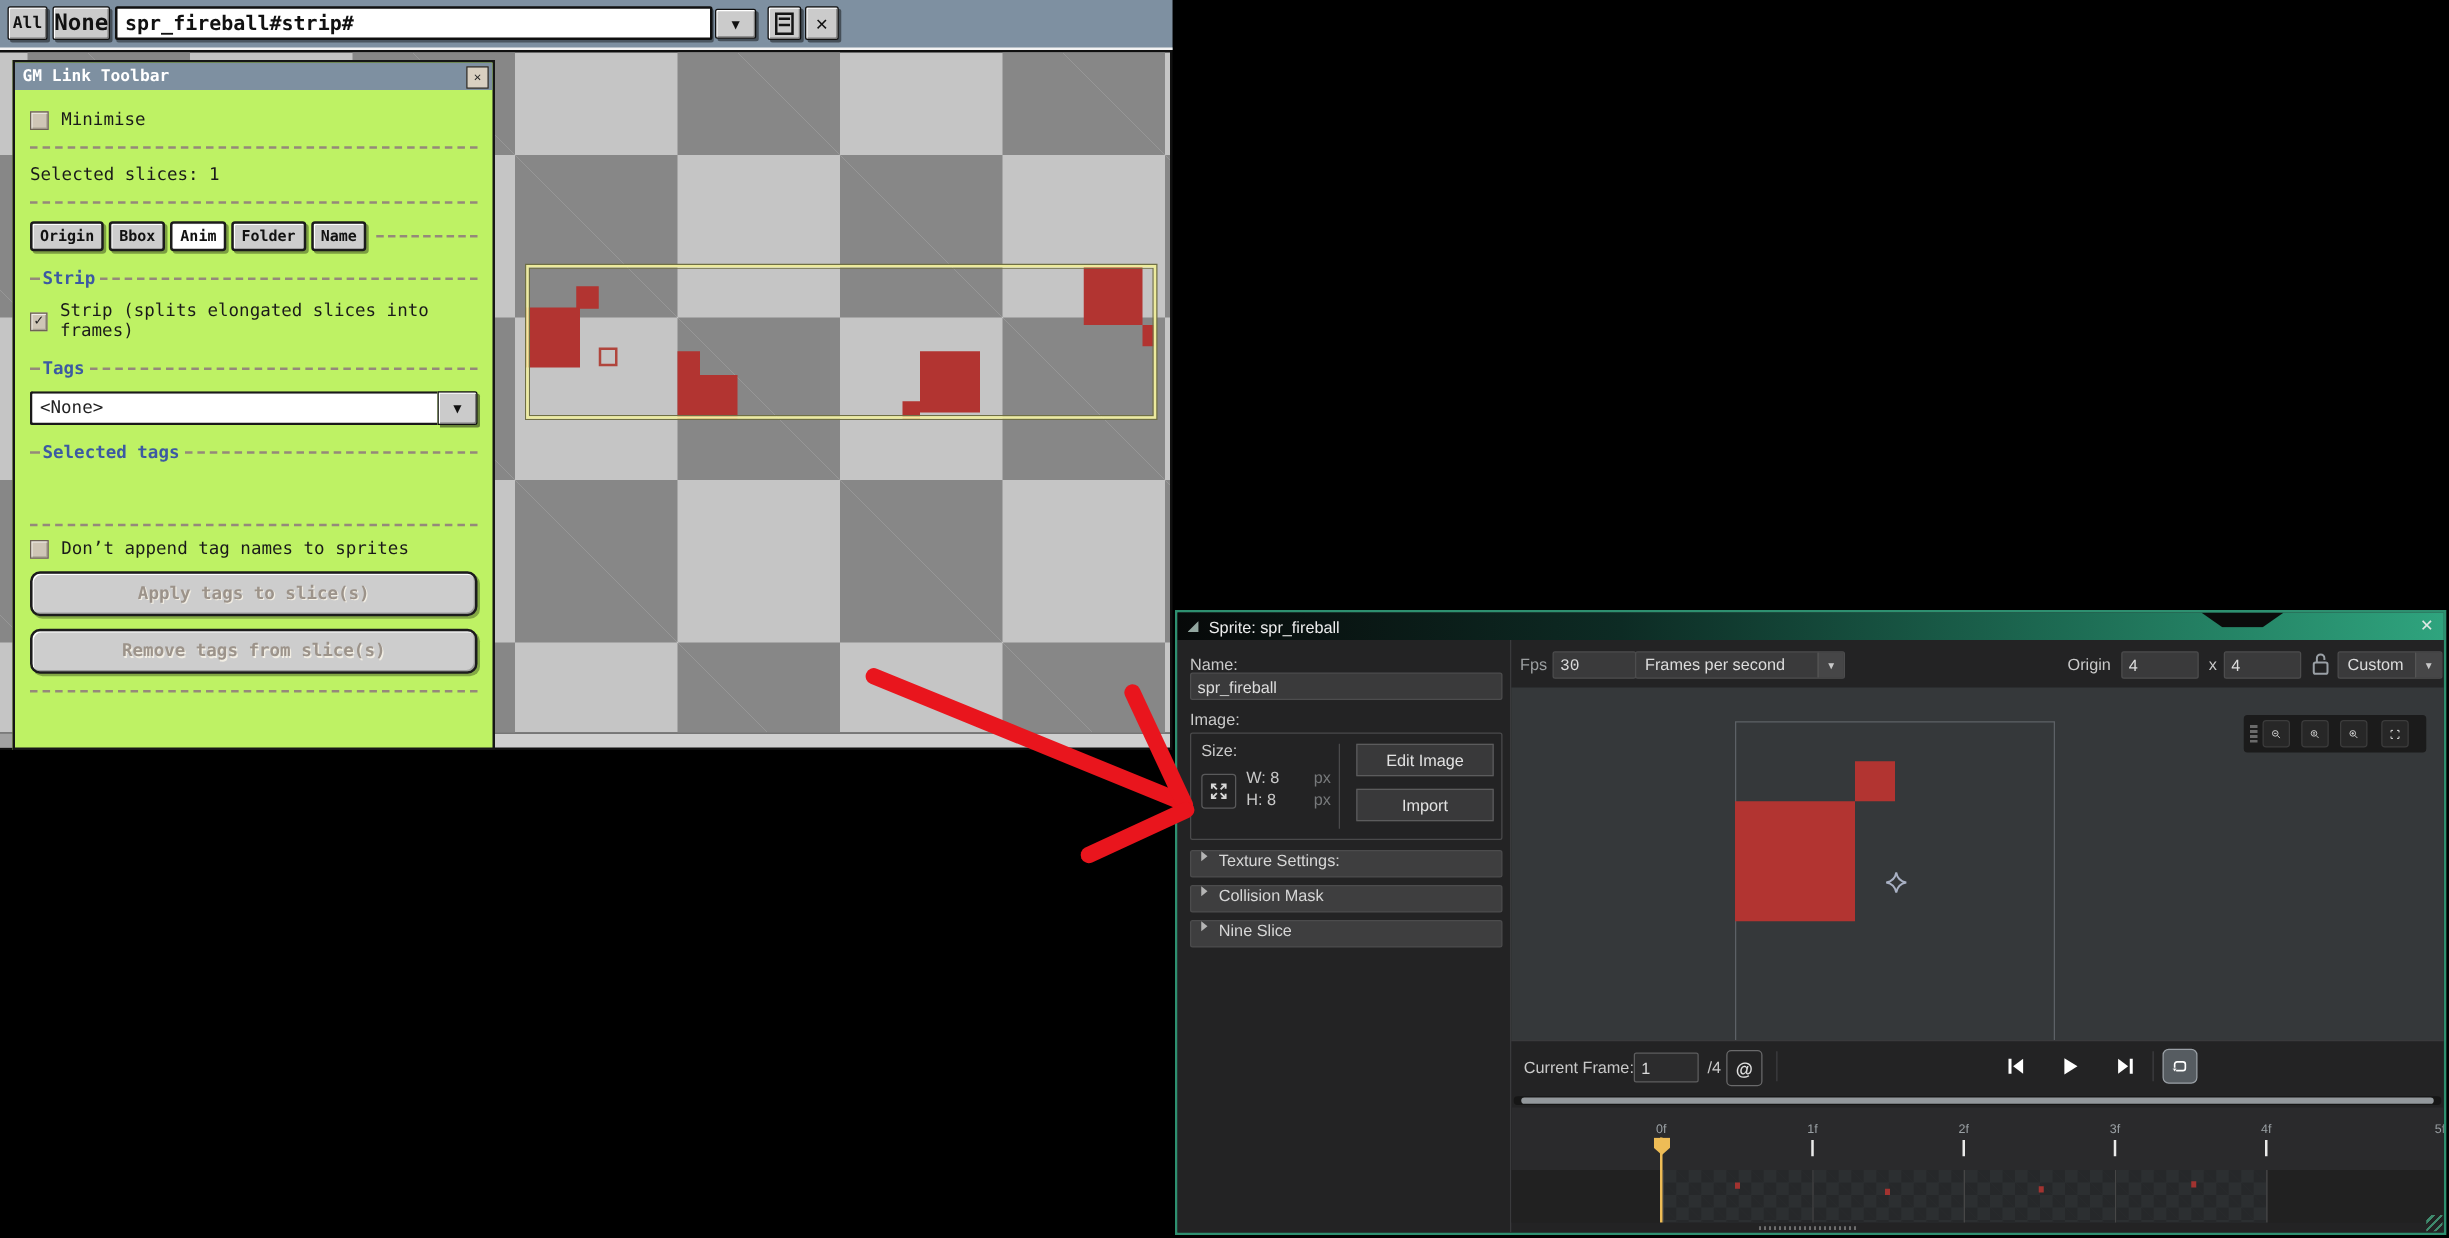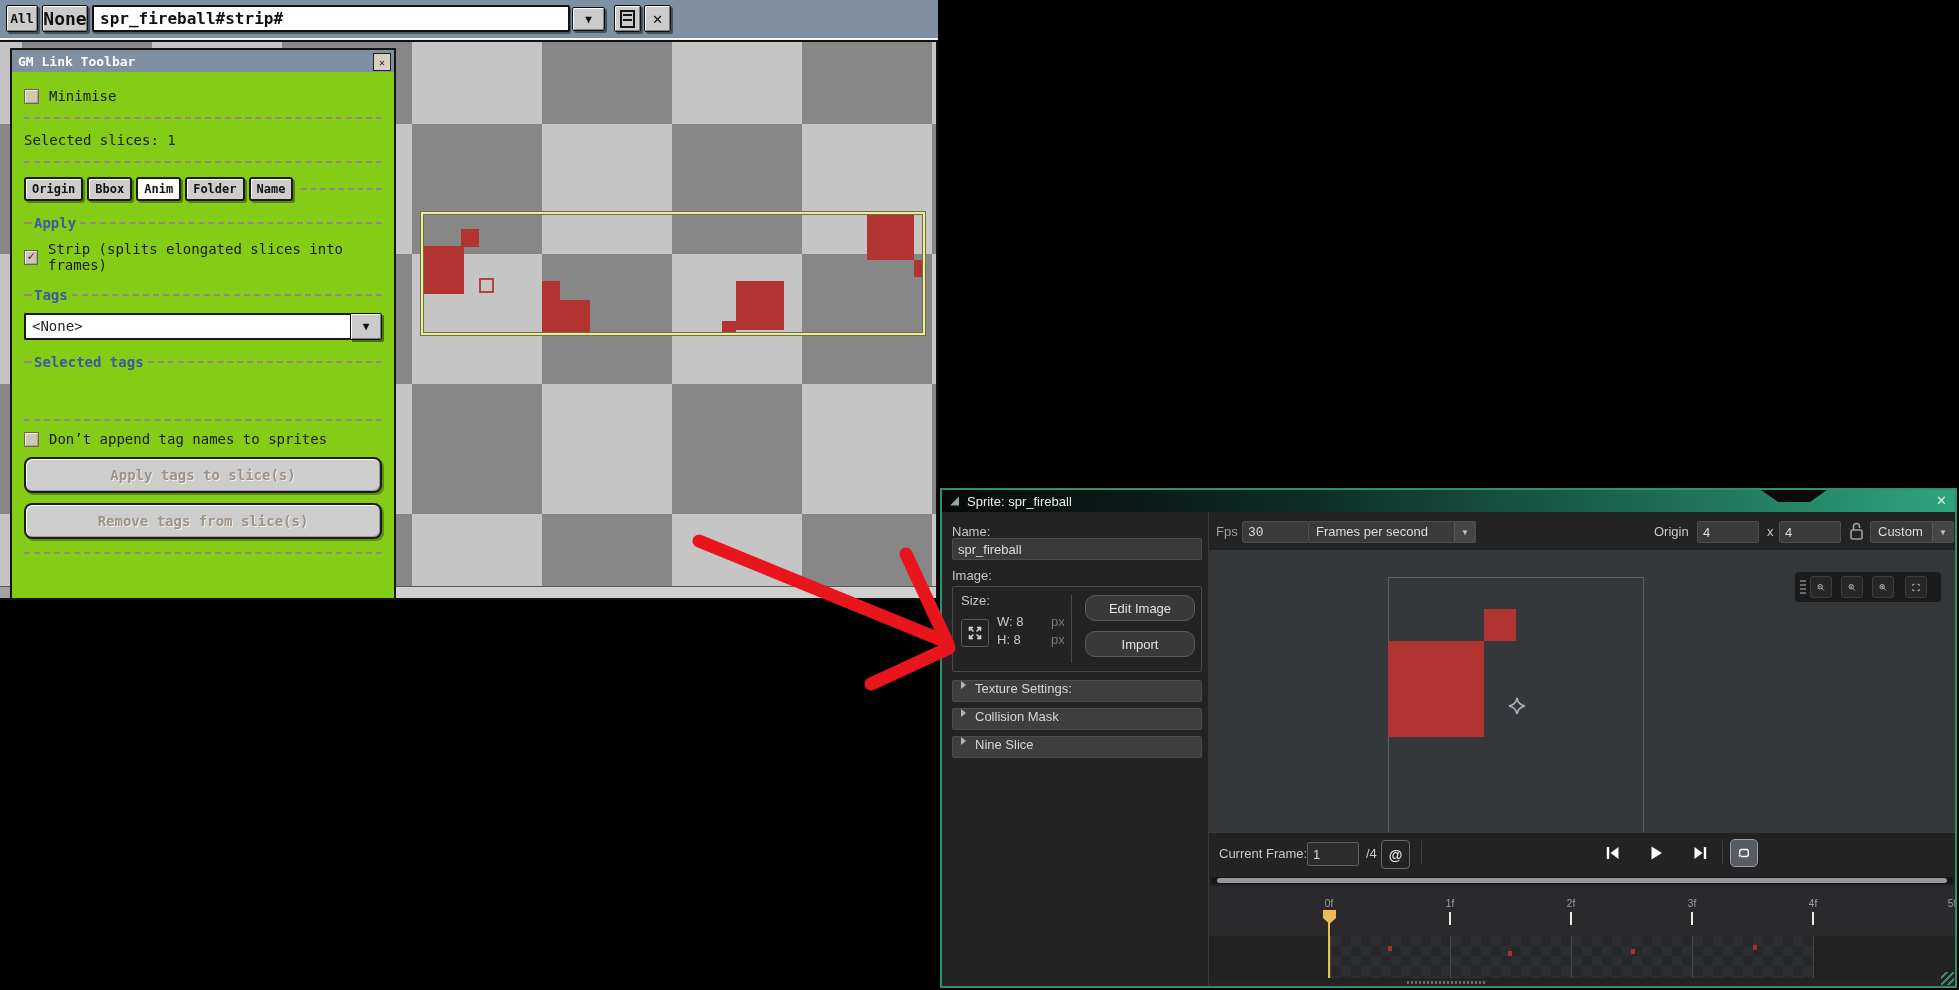--- a/index.html
+++ b/index.html
@@ -38,21 +38,21 @@
   .f1o{left:479px;top:236px;width:15px;height:15px;background:transparent;border:2px solid #b0453c;box-sizing:border-box}
   .f2s{left:542px;top:239px;width:18px;height:19px}
   .f2b{left:542px;top:258px;width:48px;height:35px}
   .f3s{left:722px;top:279px;width:14px;height:14px}
   .f3b{left:736px;top:239px;width:48px;height:49px}
   .f4b{left:867px;top:170px;width:47px;height:48px}
   .f4s{left:914px;top:218px;width:11px;height:17px}
   .hscroll{position:absolute;left:0;top:586px;width:936px;height:12px;background:#cfcfcf;border-top:1px solid #5a5a5a;box-sizing:border-box}
   .hcorner{position:absolute;left:0;top:0;width:72px;height:100%;background:#a2a2a2;border-right:1px solid #777}
   
-  .gmlink{position:absolute;left:10px;top:48px;width:386px;height:552px;background:#84cc16;
+  .gmlink{position:absolute;left:10px;top:48px;width:386px;height:552px;background:#bef264;
           border:2px solid #161616;box-sizing:border-box;overflow:hidden;
           font-family:"DejaVu Sans Mono",monospace;color:#1a1a1a}
   .ptitle{height:22px;background:#7e90a1;color:#fff;font:bold 13px "DejaVu Sans Mono",monospace;
           display:flex;align-items:center;padding:0 6px;position:relative}
   .pclose{position:absolute;right:3px;top:3px;width:16px;height:16px;background:#d9d0c1;color:#222;
           border:1px solid #222;font-size:10px;display:flex;align-items:center;justify-content:center;cursor:pointer}
   .pbody{padding:6px 12px 0 12px}
   .cbrow{display:flex;align-items:center;gap:10px;font-size:14px;margin-top:10px;cursor:pointer}
   .cb{width:13px;height:13px;background:#cfc6b6;border:1px solid #6d6255;
       box-shadow:inset 1px 1px 0 rgba(255,255,255,.7),inset -1px -1px 0 rgba(0,0,0,.18);
@@ -88,21 +88,21 @@
          clip-path:polygon(0 0,100% 0,74% 100%,26% 100%)}
   .gclose{position:absolute;right:8px;top:3px;color:#dfe8e4;font-size:13px;cursor:pointer}
   .gbody{position:absolute;left:0;top:22px;right:0;bottom:0;background:#232324}
   .glabel{position:absolute;color:#c9c9c9}
   .gm-input{position:absolute;background:#3a3a3b;border:1px solid #4d4d4e;color:#dcdcdc;
             font:13px "Liberation Sans",sans-serif;padding:0 5px;box-sizing:border-box;border-radius:2px}
   .sizebox{position:absolute;left:10px;top:74px;width:250px;height:86px;border:1px solid #4a4a4b;border-radius:2px;box-sizing:border-box}
   .szdiv{position:absolute;left:118px;top:8px;bottom:8px;width:1px;background:#4a4a4b}
   .iconbox{position:absolute;left:8px;top:32px;width:26px;height:26px;border:1px solid #5a5a5b;border-radius:3px;
            display:flex;align-items:center;justify-content:center;cursor:pointer}
-  .gm-btn{position:absolute;background:#39393a;border:1px solid #5c5c5d;border-radius:10px;color:#e2e2e2;
+  .gm-btn{position:absolute;background:#39393a;border:1px solid #5c5c5d;border-radius:0;color:#e2e2e2;
           display:flex;align-items:center;justify-content:center;cursor:pointer;font-size:13px}
   .colbar{position:absolute;left:10px;width:250px;height:22px;background:#3e3e3f;border:1px solid #4c4c4d;
           border-radius:2px;display:flex;align-items:flex-start;gap:9px;padding:0 8px;box-sizing:border-box;
           color:#d6d6d6;cursor:pointer}
   .tri-r{width:0;height:0;border-left:5px solid #b5b5b5;border-top:4px solid transparent;border-bottom:4px solid transparent}
   .vdiv{position:absolute;left:266px;top:0;bottom:0;width:1px;background:#3a3a3c}
   .dd{position:absolute;display:flex;background:#3a3a3b;border:1px solid #4d4d4e;border-radius:2px;box-sizing:border-box;cursor:pointer}
   .dd .val{flex:1;padding:2px 7px;color:#dcdcdc;white-space:nowrap;overflow:hidden}
   .dd .arr{width:20px;background:#464647;border-left:1px solid #555;display:flex;align-items:center;justify-content:center;
            font-size:8px;color:#c9c9c9}
@@ -199,21 +199,21 @@
     <div class="tabsrow">
       <button class="tabbtn">Origin</button>
       <button class="tabbtn">Bbox</button>
       <button class="tabbtn active">Anim</button>
       <button class="tabbtn">Folder</button>
       <button class="tabbtn">Name</button>
       <span class="dashfill"></span>
     </div>
     <div class="sect">
       <span class="pre"></span>
-        <span>Apply</span>
+        <span>Strip</span>
         <span class="dashfill"></span>
     </div>
     <label class="cbrow">
       <span class="cb">
           <i>✓</i>
         </span>
       <span>Strip (splits elongated slices into frames)</span>
     </label>
     <div class="sect">
       <span class="pre"></span>

